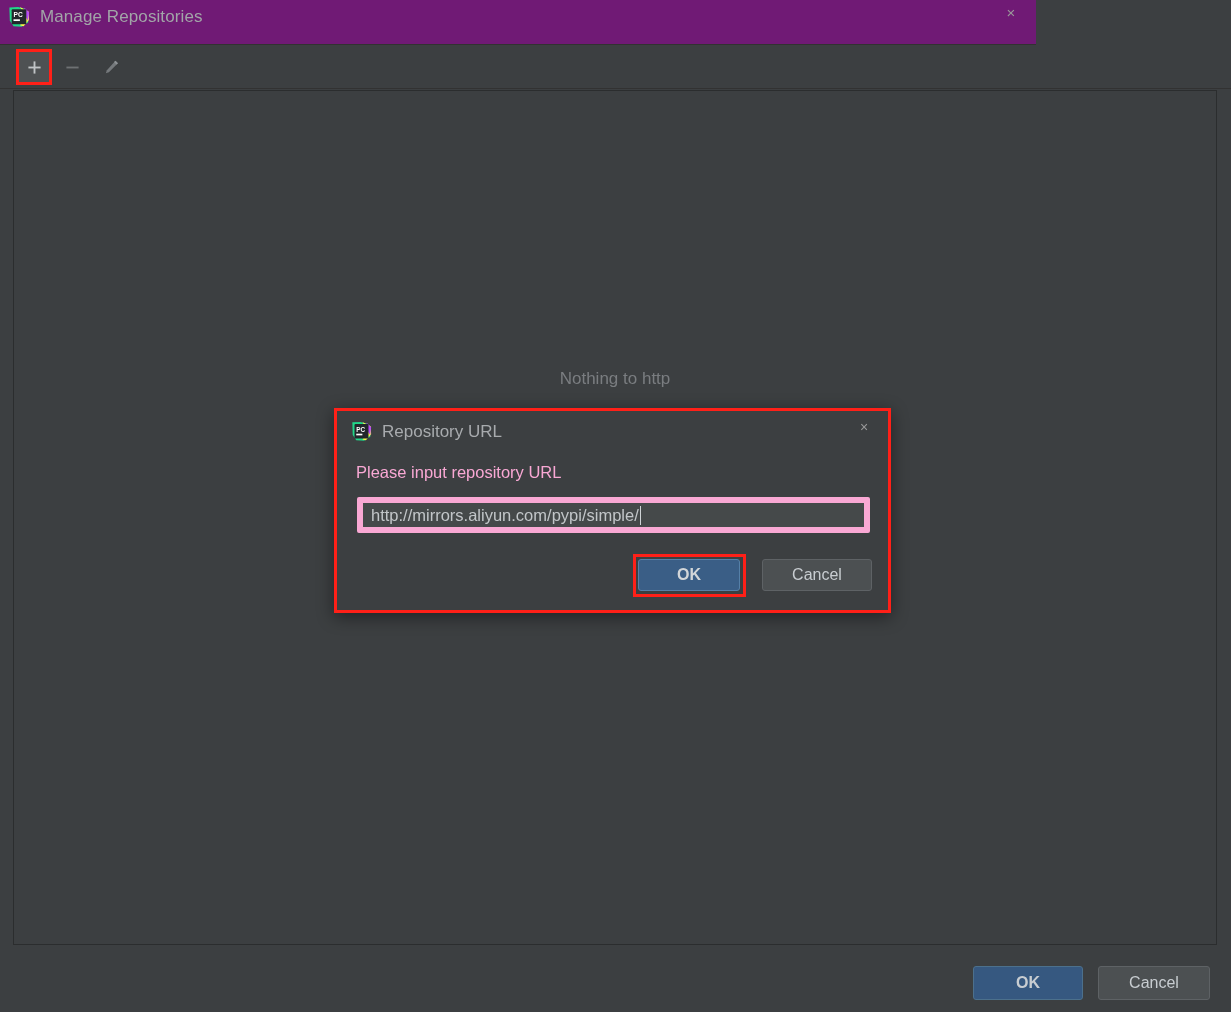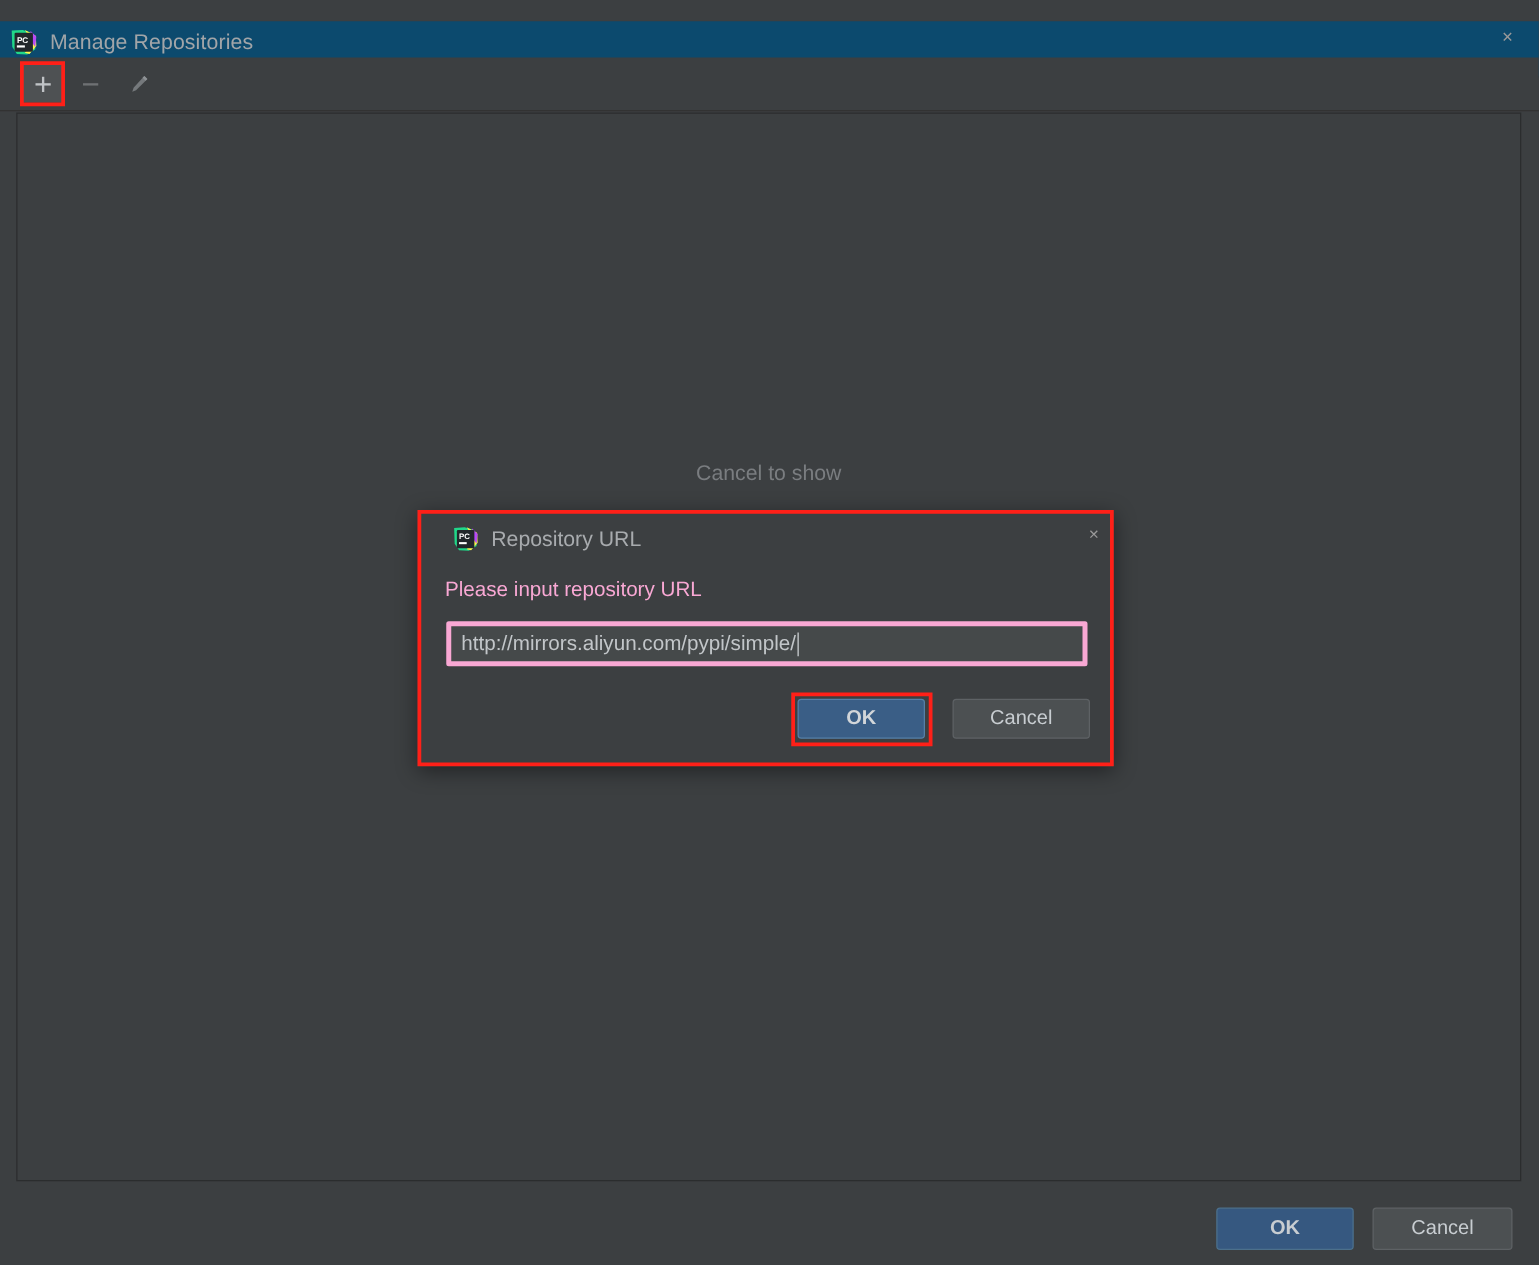--- a/index.html
+++ b/index.html
@@ -14,24 +14,24 @@
     font-family: "Liberation Sans", sans-serif;
     color: #bbbbbb;
     overflow: hidden;
     position: relative;
     -webkit-font-smoothing: antialiased;
   }
 
   
   #window-titlebar {
     position: absolute;
-    left: 0; top: 17px;
-    width: 1231px;
+    left: 0; top: 0;
+    width: 1036px;
     height: 45px;
-    background: #0c4a6e;
+    background: #701a75;
     border-bottom: 1px solid #323232;
     box-sizing: border-box;
   }
   #app-icon {
     position: absolute;
     left: 8px; top: 6px;
     width: 22px; height: 22px;
   }
   #window-title {
     position: absolute;
@@ -143,21 +143,21 @@
     position: absolute;
     left: 334px; top: 408px;
     width: 557px; height: 205px;
     background: #3c3f41;
     border: 3px solid #ff2018;
     box-sizing: border-box;
     box-shadow: 0 4px 16px rgba(0,0,0,0.45);
   }
   #dialog-titlebar {
     position: absolute;
-    left: 11px; top: 0;
+    left: 0; top: 0;
     width: 100%;
     height: 42px;
   }
   #dialog-icon {
     position: absolute;
     left: 14px; top: 10px;
     width: 21px; height: 21px;
   }
   #dialog-title {
     position: absolute;
@@ -183,21 +183,21 @@
     left: 19px; top: 52px;
     font-size: 16.5px;
     color: #f9a8d4;
     white-space: nowrap;
   }
   #url-input {
     position: absolute;
     left: 20px; top: 86px;
     width: 513px; height: 36px;
     background: #45494a;
-    border: 4px solid #f9a8d4;
+    border: 6px solid #f9a8d4;
     box-sizing: border-box;
     border-radius: 2px;
     display: flex;
     align-items: center;
     padding-left: 8px;
     overflow: hidden;
   }
   #url-input-text {
     font-size: 16.5px;
     color: #c2c6c9;
@@ -295,21 +295,21 @@
   <div id="btn-edit" class="tool-btn disabled">
     <svg width="17" height="17" viewBox="0 0 18 18">
       <path d="M13.2 1.8 L15.8 4.4 L6.2 14 L3.0 15.2 L4.1 11.9 Z" fill="#75797c"></path>
       <path d="M13.2 1.8 L15.8 4.4 L14.3 5.9 L11.7 3.3 Z" fill="#8e9295"></path>
     </svg>
   </div>
 </div>
 <div id="add-highlight"></div>
 
 <div id="repo-list-panel">
-  <div id="empty-text">Cancel to show</div>
+  <div id="empty-text">Nothing to http</div>
 </div>
 
 <div id="footer-ok" class="footer-btn">OK</div>
 <div id="footer-cancel" class="footer-btn">Cancel</div>
 
 <div id="repo-url-dialog">
 
   <div id="dialog-titlebar">
     <span id="dialog-icon">
       <svg width="21" height="21" viewBox="0 0 24 24">

